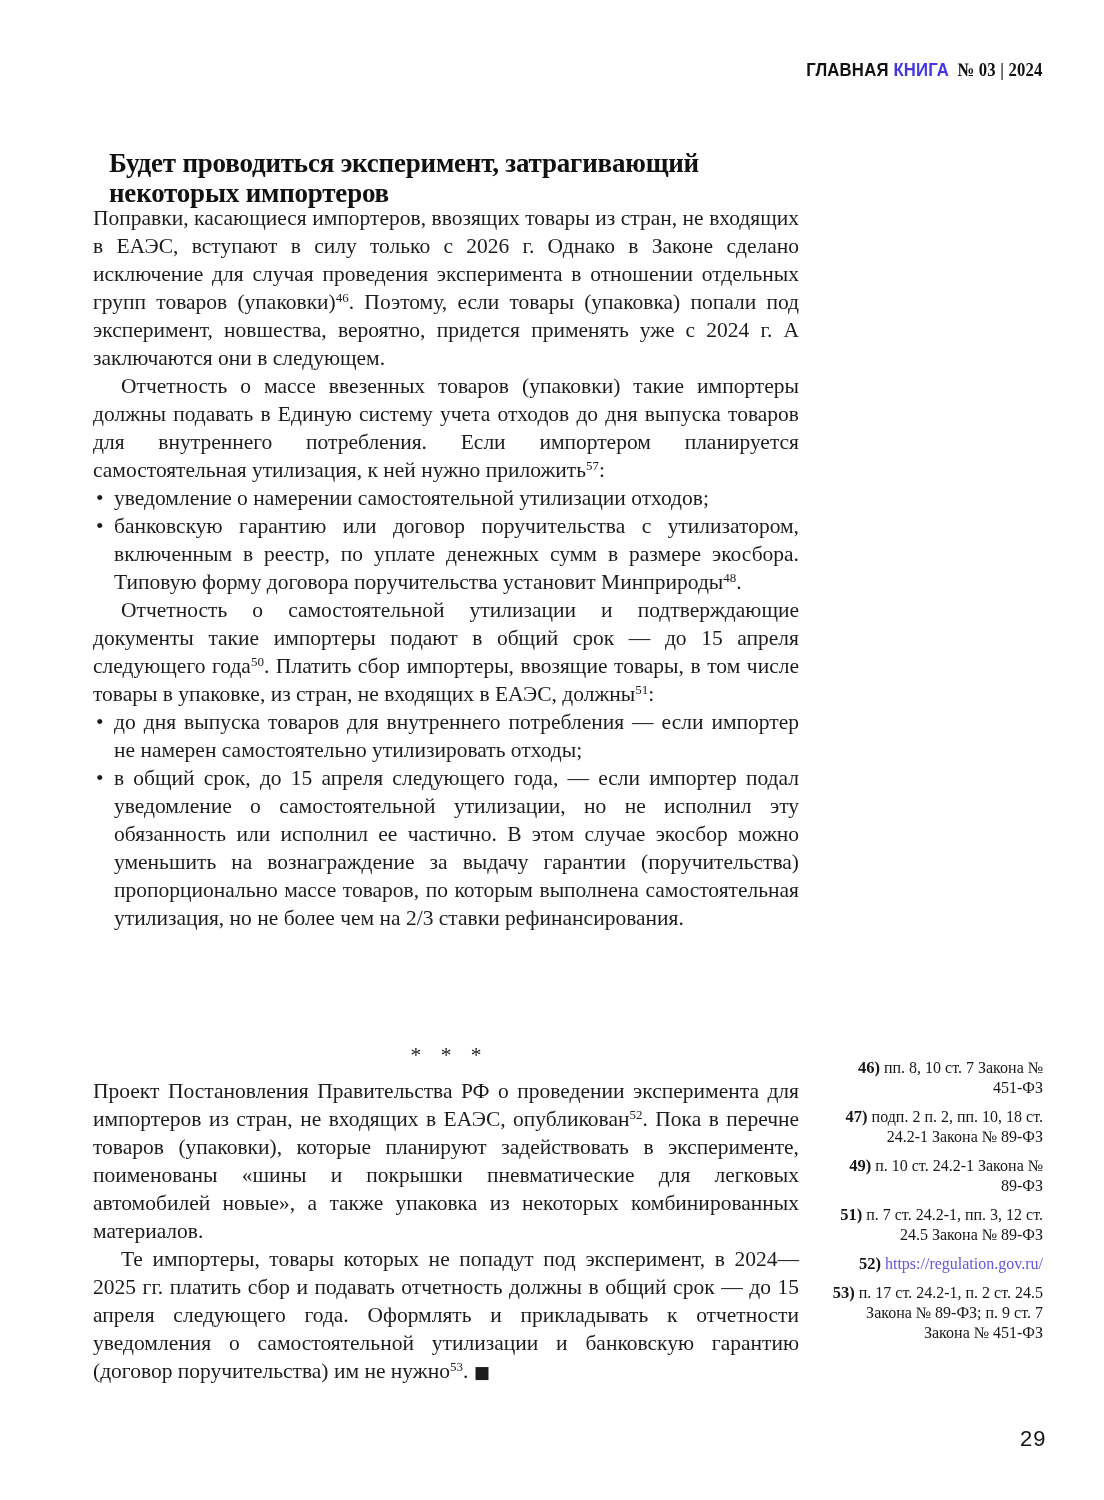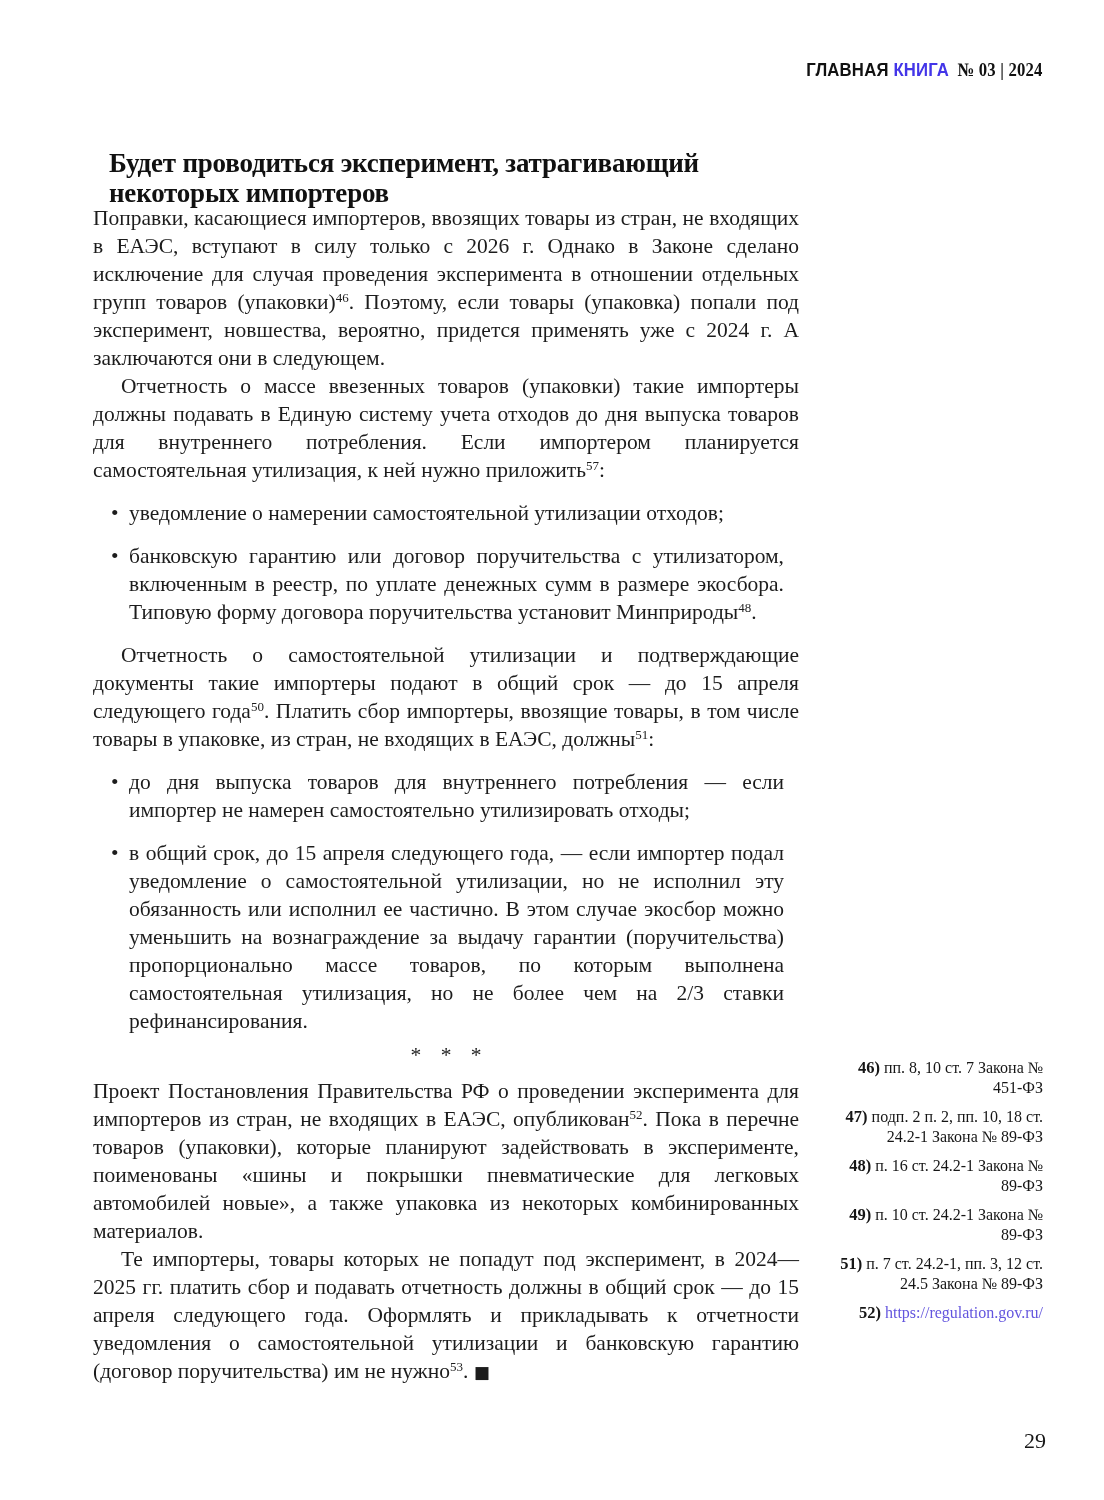--- a/index.html
+++ b/index.html
@@ -55,21 +55,21 @@
     position: absolute;
     left: 93px;
     top: 1041px;
     width: 706px;
     font-size: 21.5px;
     line-height: 28px;
     text-align: justify;
   }
   p.para { margin: 0; }
   p.para.indent { text-indent: 28px; }
-  p.bullet { margin: 15px; padding-left: 21px; position: relative; }
+  p.bullet { margin: 0; padding-left: 21px; position: relative; }
   p.bullet::before { content: "\2022"; position: absolute; left: 3px; top: 0; }
   sup.fn-ref {
     font-size: 13px;
     line-height: 0;
     vertical-align: baseline;
     position: relative;
     top: -7px;
     letter-spacing: 0;
   }
   .separator {
@@ -94,20 +94,21 @@
   .footnote { margin: 0 0 9px 0; }
   .fn-num { font-weight: bold; font-size: 16.5px; }
   .fn-link { color: var(--link, #6355de); cursor: pointer; }
   
   .page-number {
     position: absolute;
     top: 1428px;
     right: 58px;
     font-size: 22px;
     color: #161616;
+    font-family: Liberation Mono, monospace;
   }
 </style>
 </head>
 <body>
 
 <div class="page" style="--accent: #4335e8; --link: #6355de; --text: #1c1c1c;">
 
   <div class="header">
     <span>ГЛАВНАЯ</span>
     <span class="brand-accent">КНИГА</span>
@@ -128,21 +129,21 @@
 
   <div class="bottom-col" id="article-bottom">
       <div class="separator">* * *</div>
       <p class="para">Проект Постановления Правительства РФ о проведении эксперимента для импортеров из стран, не входящих в ЕАЭС, опубликован<sup class="fn-ref">52</sup>. Пока в перечне товаров (упаковки), которые планируют задействовать в эксперименте, поименованы «шины и покрышки пневматические для легковых автомобилей новые», а также упаковка из некоторых комбинированных материалов.</p>
       <p class="para indent">Те импортеры, товары которых не попадут под эксперимент, в 2024—2025 гг. платить сбор и подавать отчетность должны в общий срок — до 15 апреля следующего года. Оформлять и прикладывать к отчетности уведомления о самостоятельной утилизации и банковскую гарантию (договор поручительства) им не нужно<sup class="fn-ref">53</sup>. <span class="end-mark">■</span></p>
     </div>
 
   <aside class="footnotes" id="footnotes">
       <div class="footnote"><span class="fn-num">46)</span> пп. 8, 10 ст. 7 Закона № 451-ФЗ</div>
       <div class="footnote"><span class="fn-num">47)</span> подп. 2 п. 2, пп. 10, 18 ст. 24.2-1 Закона № 89-ФЗ</div>
-      <div class="footnote"><span class="fn-num">48)</span> п. 16 ст. 24.2-1 Закона № 89-ФЗ</div>
       <div class="footnote"><span class="fn-num">49)</span> п. 10 ст. 24.2-1 Закона № 89-ФЗ</div>
       <div class="footnote"><span class="fn-num">51)</span> п. 7 ст. 24.2-1, пп. 3, 12 ст. 24.5 Закона № 89-ФЗ</div>
       <div class="footnote"><span class="fn-num">52)</span> <span class="fn-link">https://regulation.gov.ru/</span></div>
+      <div class="footnote"><span class="fn-num">53)</span> п. 17 ст. 24.2-1, п. 2 ст. 24.5 Закона № 89-ФЗ; п. 9 ст. 7 Закона № 451-ФЗ</div>
     </aside>
 
   <div class="page-number">29</div>
 
 </div>
 
 </body></html>

